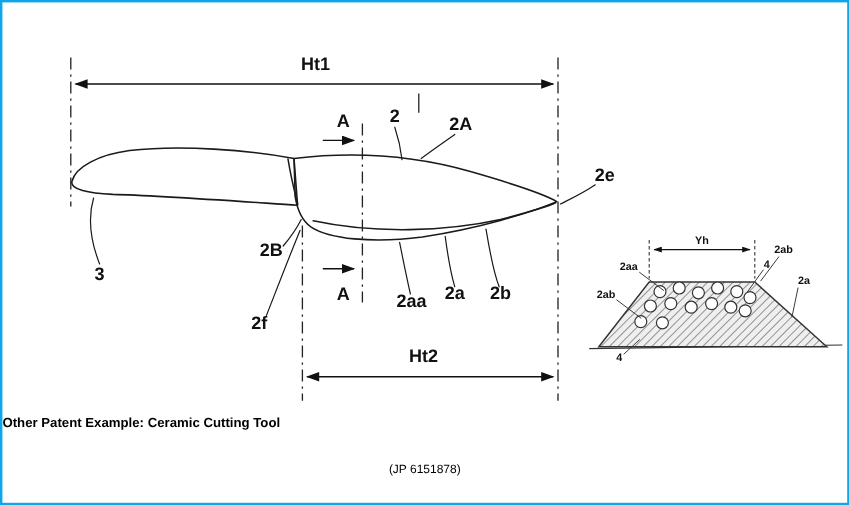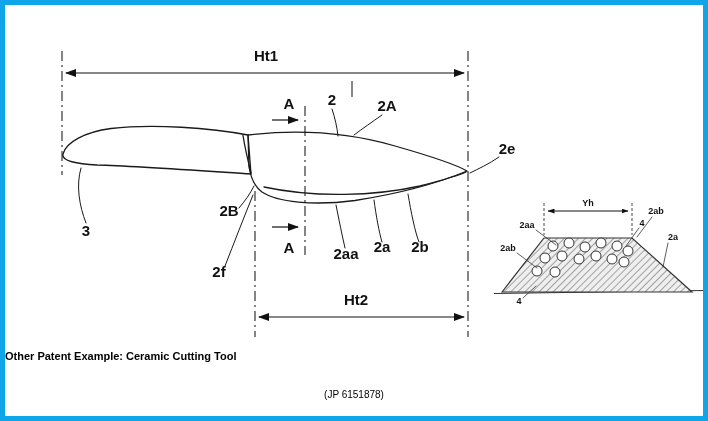--- a/index.html
+++ b/index.html
@@ -1,18 +1,18 @@
 <!DOCTYPE html>
 <html><head>
 <meta charset="utf-8">
 <style>
   html,body{margin:0;padding:0;background:#ffffff;}
   #stage{
     position:relative;width:708px;height:421px;background:#ffffff;
-    border:5px solid #0ea5e9;box-sizing:border-box;
+    border:2px solid #0ea5e9;box-sizing:border-box;
     font-family:"Liberation Sans",sans-serif;overflow:hidden;
   }
   #stage svg{position:absolute;left:0;top:0;}
   .lbl{font-family:"Liberation Sans",sans-serif;font-size:15px;font-weight:600;fill:#111;}
   .dim{font-weight:700;}
   .small{font-family:"Liberation Sans",sans-serif;font-size:9px;font-weight:700;fill:#111;}
   .outline{fill:none;stroke:#1a1a1a;stroke-width:1.3;stroke-linecap:round;stroke-linejoin:round;}
   .leader{fill:none;stroke:#1a1a1a;stroke-width:1;stroke-linecap:round;}
   .leader-s{fill:none;stroke:#333;stroke-width:0.8;stroke-linecap:round;}
   .dashdot{stroke:#222;stroke-width:1.1;stroke-dasharray:10 4 2 4;}

